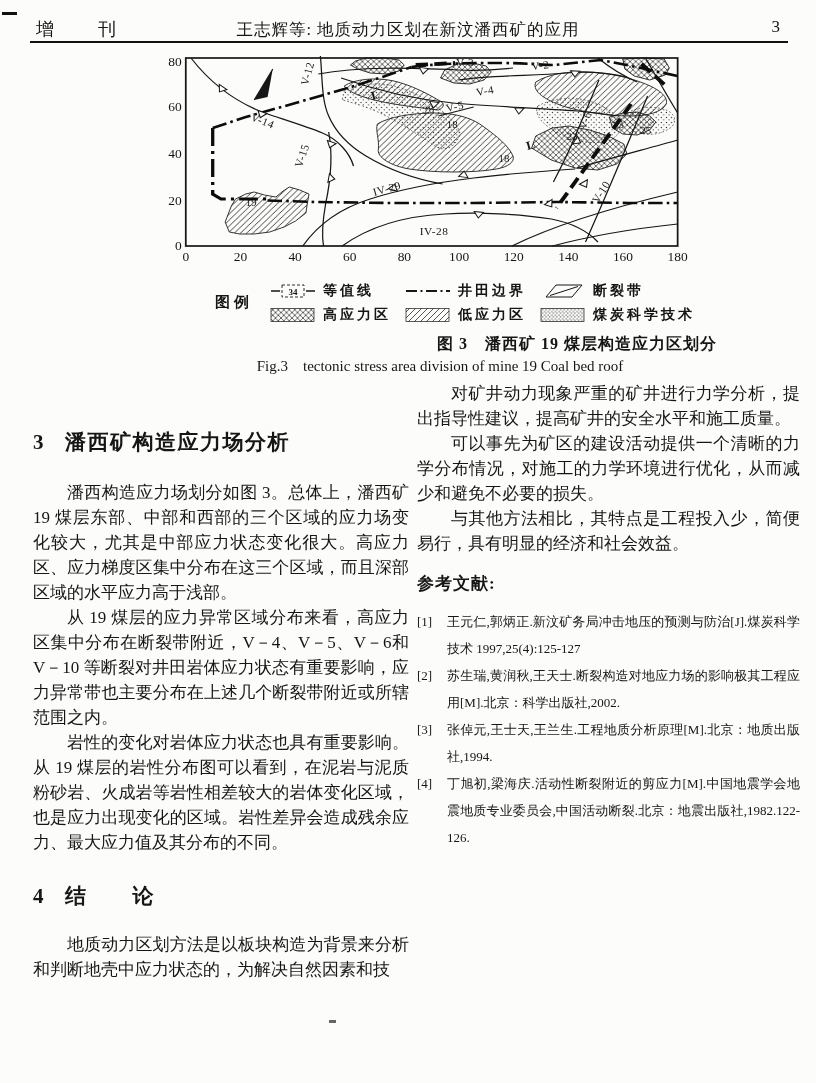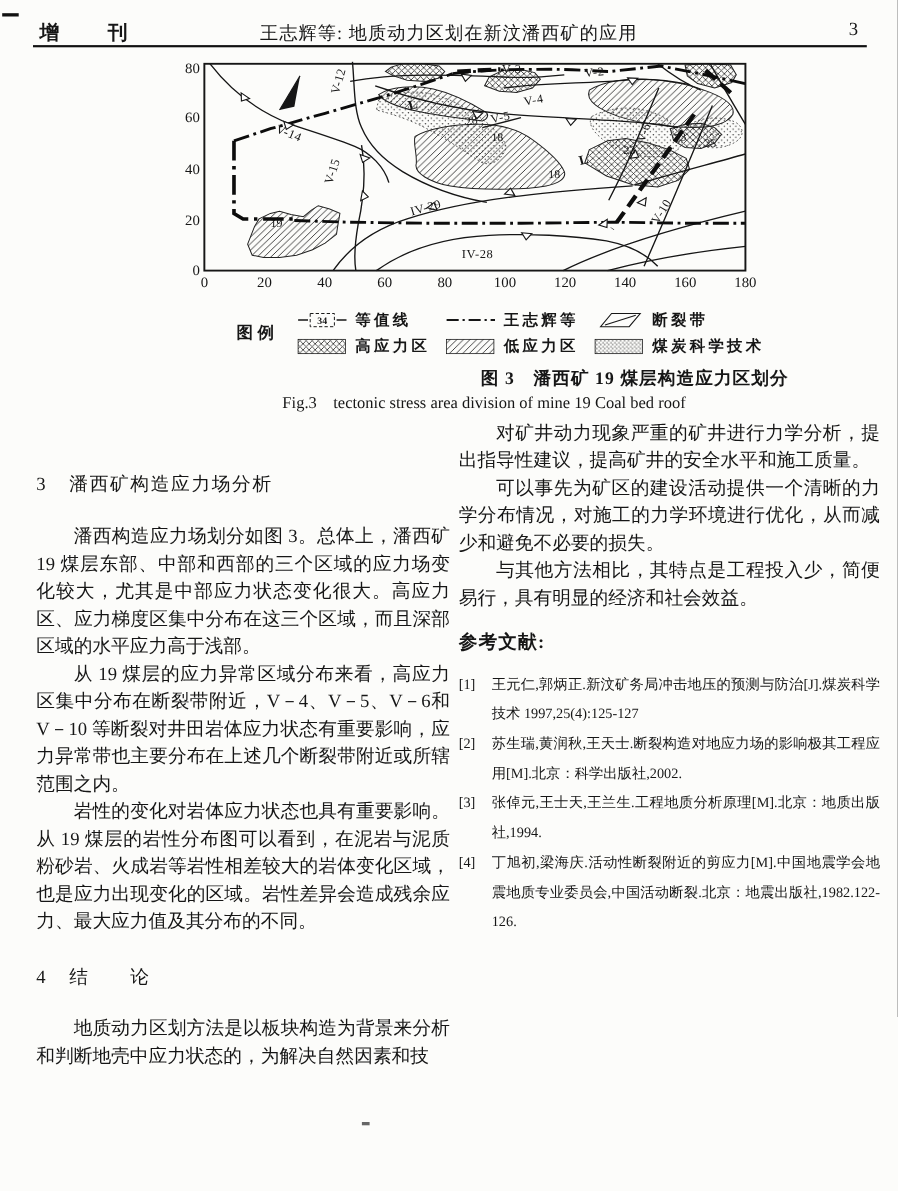--- a/index.html
+++ b/index.html
@@ -1,19 +1,19 @@
 <!DOCTYPE html>
 <html><head>
 <meta charset="utf-8">
 <style>
   html,body{margin:0;padding:0;background:#888;}
   .page{position:relative;width:816px;height:1083px;background:#fcfcfa;
         font-family:"Liberation Serif","DejaVu Serif",serif;color:#161616;overflow:hidden;}
   
-  .hdr-left{position:absolute;left:36px;top:17px;font-size:18px;font-weight:bold;letter-spacing:13px;white-space:nowrap;}
+  .hdr-left{position:absolute;left:36px;top:17px;font-size:18px;font-weight:normal;letter-spacing:13px;white-space:nowrap;}
   .hdr-title{position:absolute;left:120px;right:120px;top:19px;text-align:center;font-size:16.5px;font-weight:normal;letter-spacing:1px;}
   .hdr-page{position:absolute;right:36px;top:17px;font-size:17px;}
   .hdr-rule{position:absolute;left:30px;right:28px;top:41px;border-top:2.6px solid #111;}
   .corner-dash{position:absolute;left:2px;top:12px;width:15px;height:3px;background:#111;}
   .stray-mark{position:absolute;left:329px;top:1020px;width:7px;height:2.5px;background:#666;}
   
   .figure-map{position:absolute;left:163px;top:56px;}
   .mlab{font:11px "Liberation Serif",serif;fill:#161616;letter-spacing:.5px;}
   .mval{font:10.5px "Liberation Serif",serif;fill:#161616;}
   .mtick{font:13px "Liberation Serif",serif;fill:#161616;}
@@ -21,21 +21,21 @@
   
   .legend-title{position:absolute;left:215px;top:293px;font-size:15px;font-weight:bold;letter-spacing:4px;}
   .leg-item{position:absolute;display:flex;align-items:center;gap:7px;height:18px;}
   .leg-item span{font-size:14px;font-weight:bold;letter-spacing:3px;white-space:nowrap;}
   
   .cap-zh{position:absolute;left:163px;width:554px;top:334px;text-align:right;font-size:16px;font-weight:bold;letter-spacing:1px;}
   .cap-en{position:absolute;left:163px;width:554px;top:357px;text-align:center;font-size:15px;}
   
   .col-left{position:absolute;left:33px;top:428px;width:376px;}
   .col-right{position:absolute;left:417px;top:381px;width:383px;}
-  .sec-head{font-size:17px;letter-spacing:1.5px;margin:0 0 24px 0;font-weight:normal;}
+  .sec-head{font-size:21px;letter-spacing:1.5px;margin:0 0 24px 0;font-weight:bold;}
   .sec-head .sec-num{margin-right:20px;}
   .sec-head.h4{margin-top:27px;margin-bottom:22px;}
   .body-p{margin:0;font-size:17px;line-height:25px;text-align:justify;text-indent:2em;}
   .body-p.cont{text-indent:0;}
   
   .refs-head{font-size:17px;font-weight:bold;margin:16px 0 0 0;letter-spacing:1px;}
   .refs{list-style:none;margin:13px 0 0 0;padding:0;}
   .refs li{position:relative;padding-left:30px;font-size:13px;line-height:27px;text-align:justify;}
   .refs .mk{position:absolute;left:0;top:0;}
 </style>
@@ -204,21 +204,21 @@
       <rect x="12" y="2" width="22" height="12" fill="none" stroke="#161616" stroke-width="0.9" stroke-dasharray="3 2"></rect>
       <text x="23" y="11.5" text-anchor="middle" style="font:bold 9px 'Liberation Serif',serif" fill="#161616">34</text>
     </svg>
     <span>等值线</span>
   </div>
 
   <div class="leg-item" style="left:405px;top:282px">
     <svg width="46" height="16">
       <path d="M1,8 h44" stroke="#161616" stroke-width="1.8" stroke-dasharray="11 3.5 2 3.5"></path>
     </svg>
-    <span>王志辉等</span>
+    <span>井田边界</span>
   </div>
 
   <div class="leg-item" style="left:540px;top:282px">
     <svg width="46" height="16">
       <polygon points="6,14 32,14 42,2 16,2" fill="none" stroke="#161616" stroke-width="1"></polygon>
       <path d="M10,12.5 L38,3.5" stroke="#161616" stroke-width="1"></path>
     </svg>
     <span>断裂带</span>
   </div>
 

